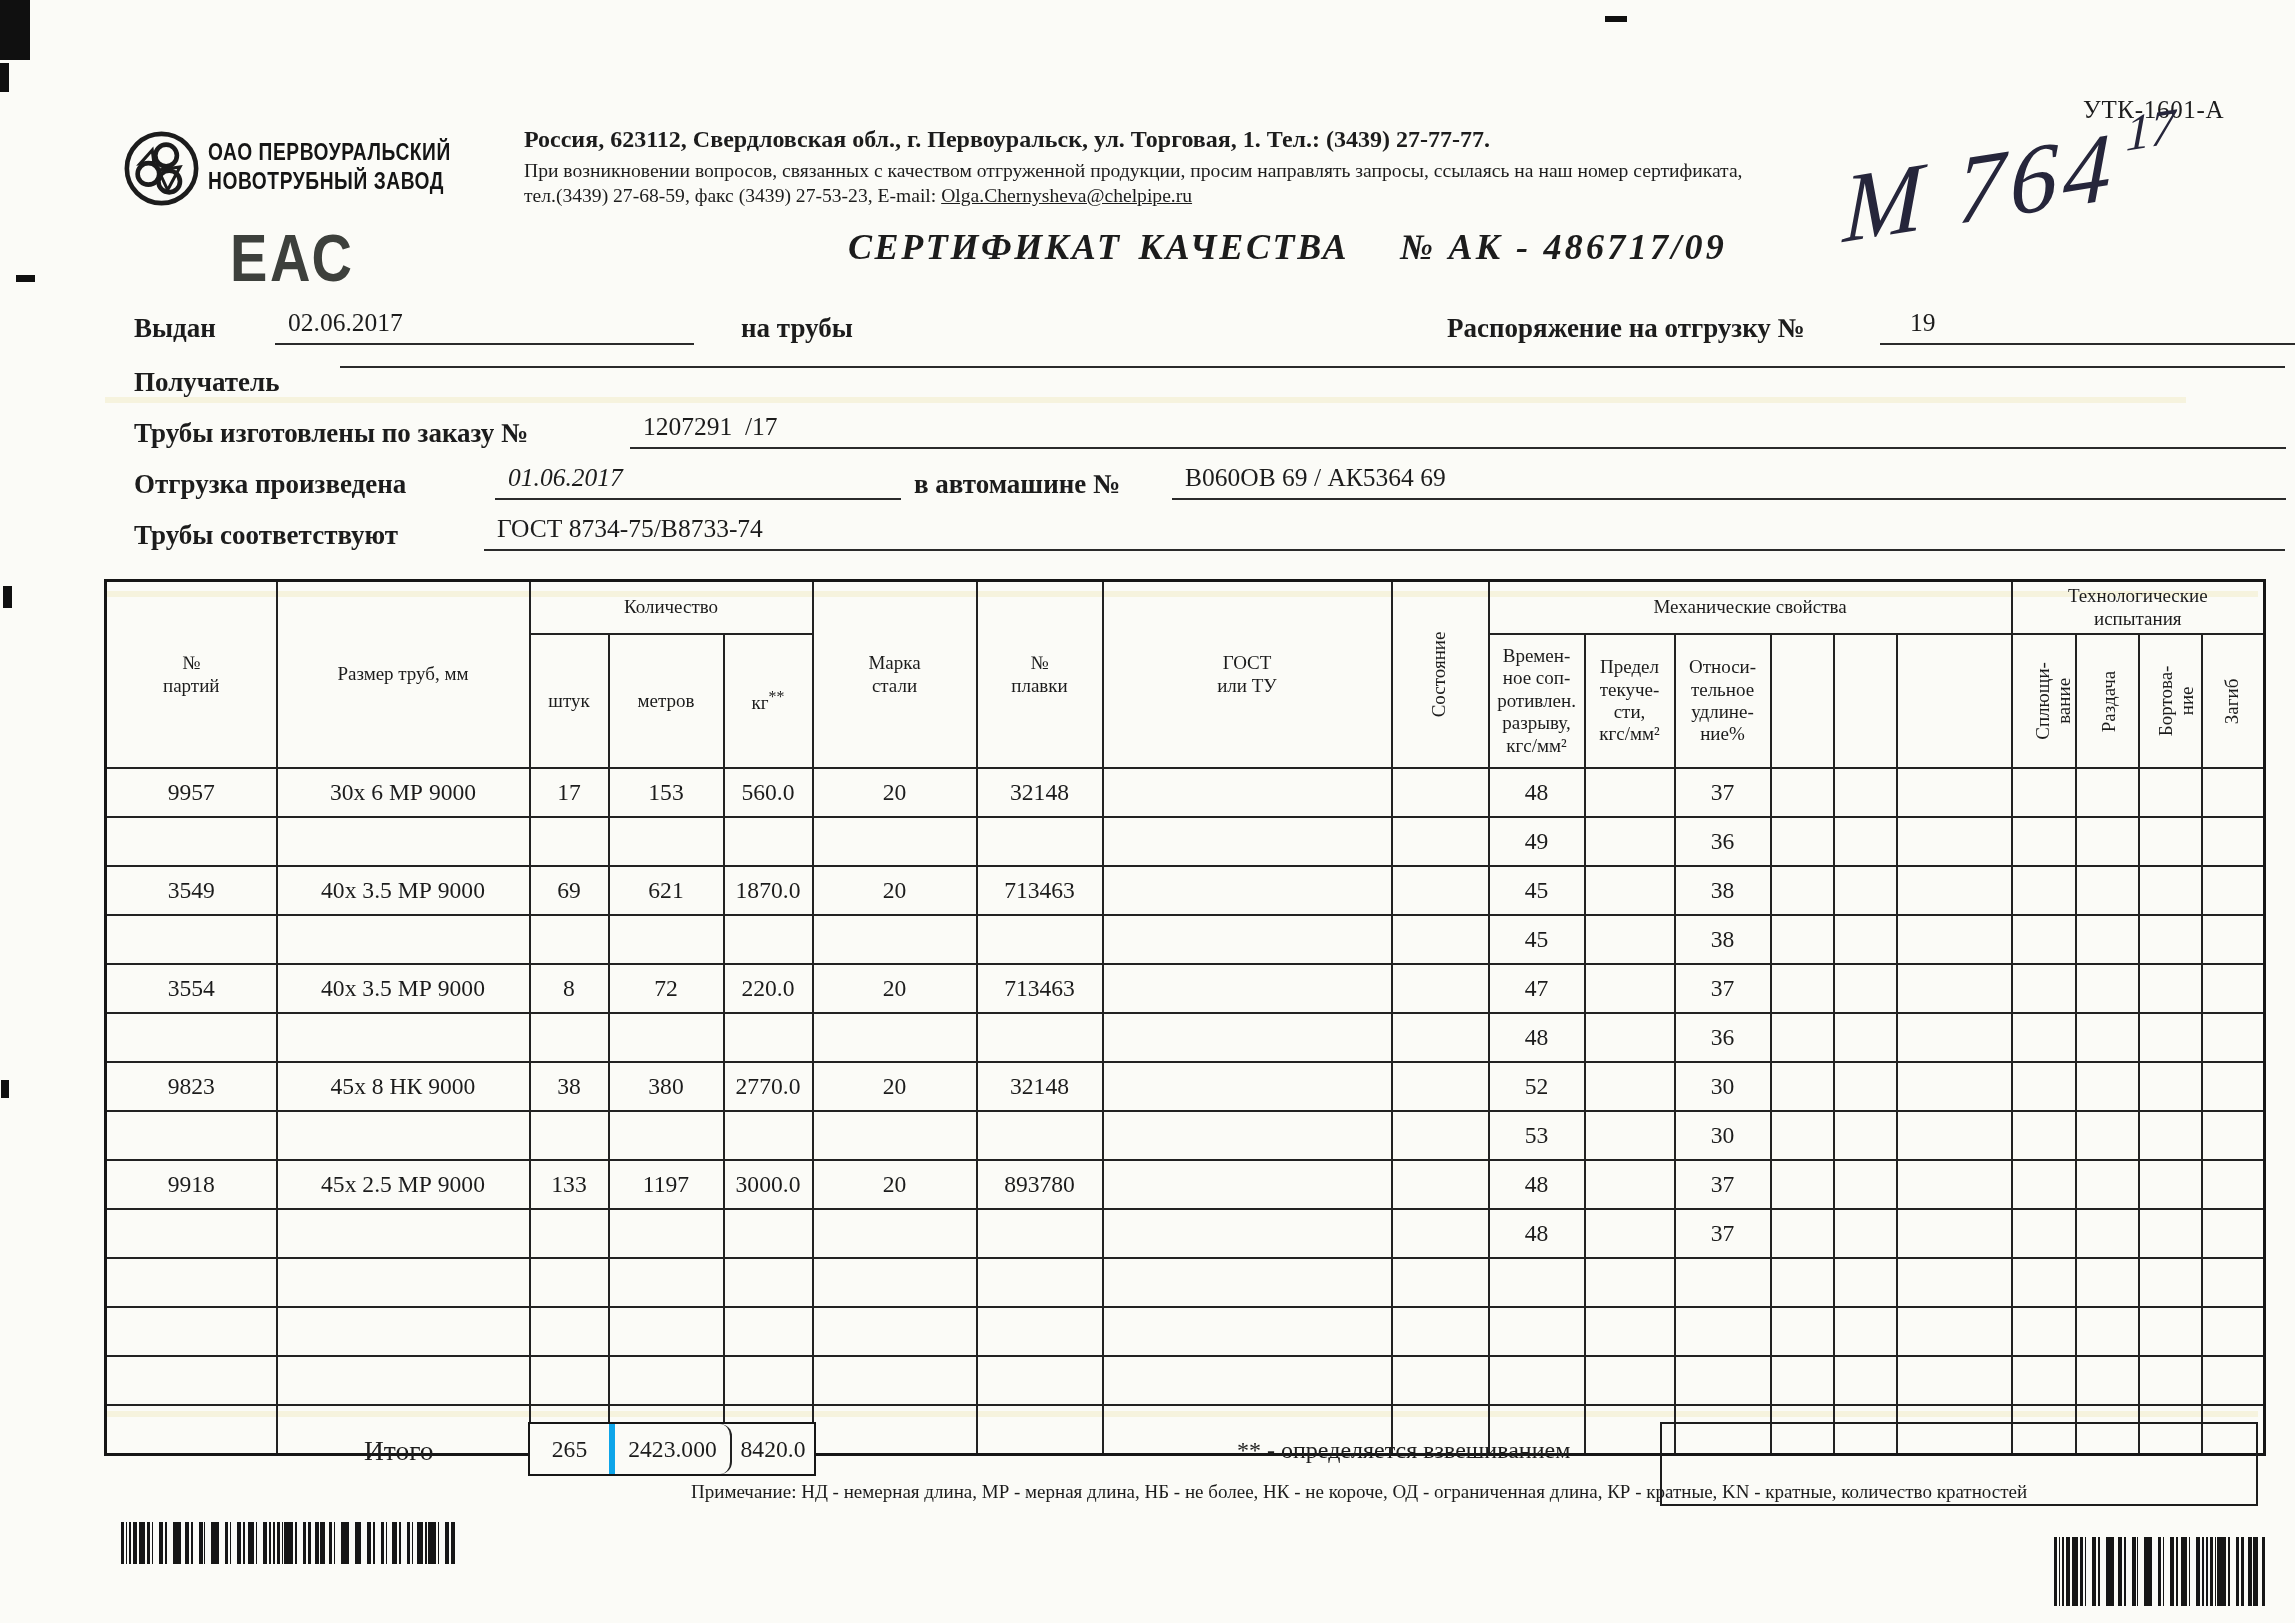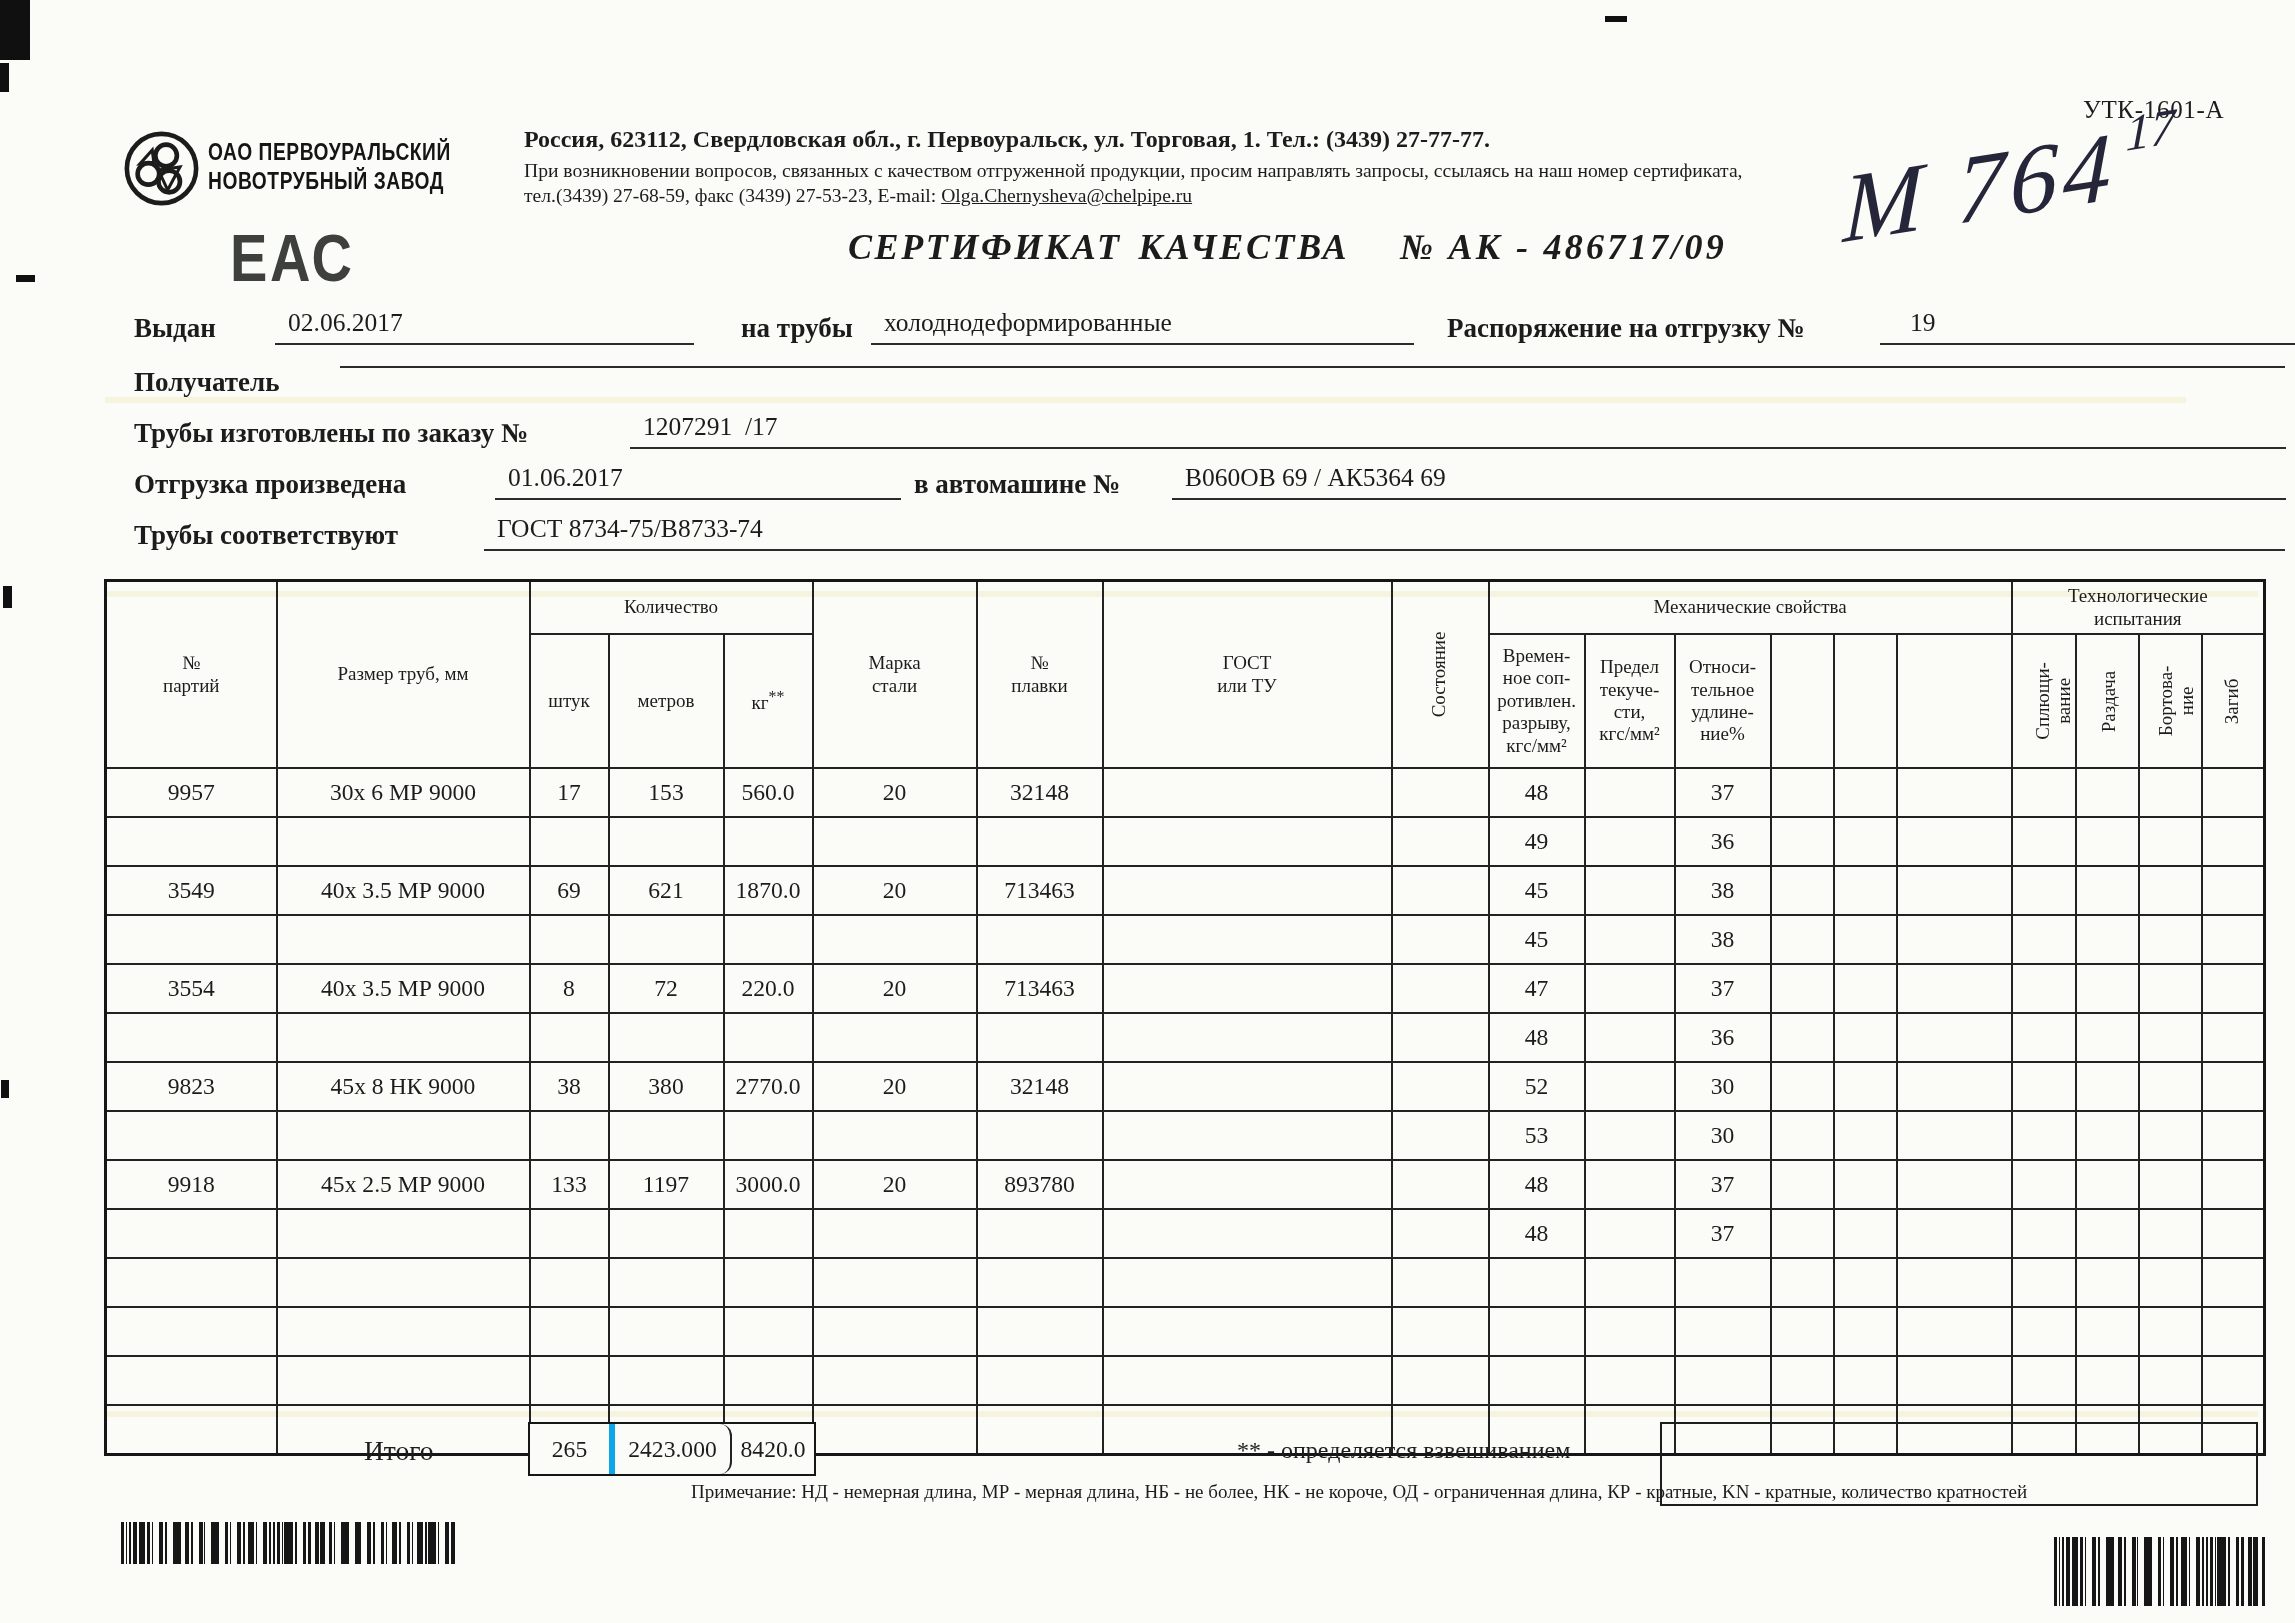--- a/index.html
+++ b/index.html
@@ -124,32 +124,31 @@
   </div>
 
   <div class="title">
     <span class="title-label">СЕРТИФИКАТ КАЧЕСТВА</span>
     <span class="title-no">№  АК -  486717/09</span>
   </div>
 
   <div class="f-label" style="left:134px;top:313px;">Выдан</div>
   <div class="f-field" style="left:275px;top:308px;width:406px;">02.06.2017</div>
   <div class="f-label" style="left:741px;top:313px;">на трубы</div>
-  <div class="f-field" style="left:871px;top:308px;width:530px;">холоднодеформированные</div>
   <div class="f-label" style="left:1447px;top:313px;">Распоряжение на отгрузку №</div>
   <div class="f-field" style="left:1880px;top:308px;width:393px;padding-left:30px;">19</div>
 
   <div class="f-label" style="left:134px;top:367px;">Получатель</div>
   <div class="f-field" style="left:340px;top:361px;width:1932px;"></div>
 
   <div class="f-label" style="left:134px;top:418px;">Трубы изготовлены по заказу №</div>
   <div class="f-field" style="left:630px;top:412px;width:1643px;">1207291  /17</div>
 
   <div class="f-label" style="left:134px;top:469px;">Отгрузка произведена</div>
-  <div class="f-field" style="left:495px;top:463px;width:393px;">01.06.2017</div>
+  <div class="f-field" style="left:495px;top:463px;width:393px;font-style:italic;">01.06.2017</div>
   <div class="f-label" style="left:914px;top:469px;">в автомашине №</div>
   <div class="f-field" style="left:1172px;top:463px;width:1101px;">В060ОВ 69 / АК5364 69</div>
 
   <div class="f-label" style="left:134px;top:520px;">Трубы соответствуют</div>
   <div class="f-field" style="left:484px;top:514px;width:1788px;">ГОСТ 8734-75/В8733-74</div>
 
   <table class="cert">
     <colgroup>
       <col style="width:171px">
         <col style="width:253px">

